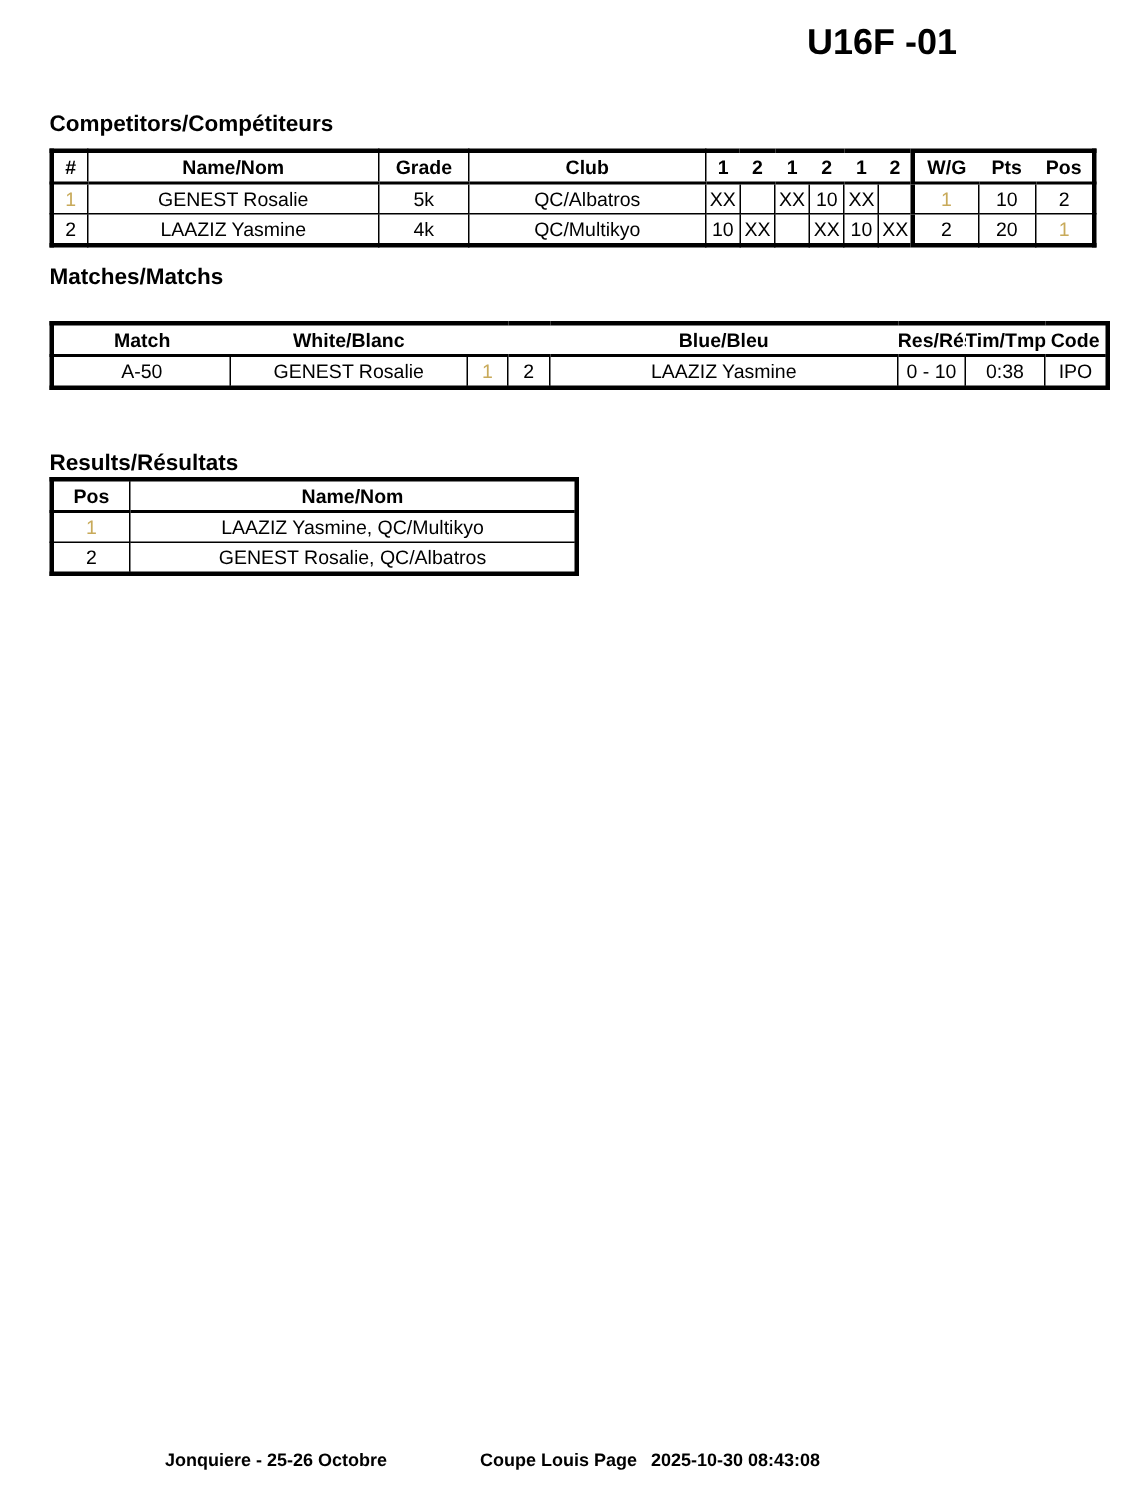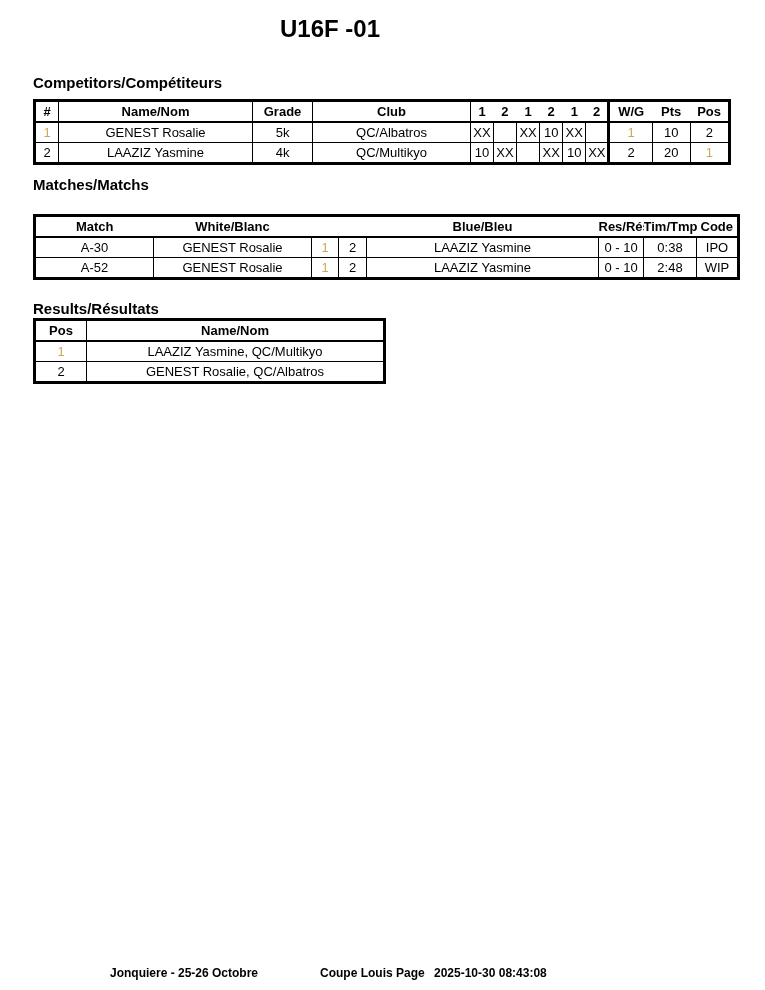--- a/index.html
+++ b/index.html
@@ -1,18 +1,18 @@
 <!DOCTYPE html>
 <html style="--gold: #C8AA5A;"><head>
 <meta charset="utf-8">
 <style>
   html,body{margin:0;padding:0;background:#fff;}
   .page{position:relative;width:765px;height:990px;background:#fff;overflow:hidden;
         font-family:"Liberation Sans","DejaVu Sans",sans-serif;color:#000;}
-  .title{position:absolute;top:15px;left:12px;width:636px;text-align:center;
+  .title{position:absolute;top:15px;left:2px;width:636px;text-align:right;
          font-size:24px;font-weight:bold;letter-spacing:0px;}
   .sec-head{position:absolute;text-align:left;font-size:15px;font-weight:bold;}
   table.tbl{position:absolute;border-collapse:collapse;table-layout:fixed;
             border:3px solid #000;background:#fff;}
   .tbl td,.tbl th{height:19px;padding:0;margin:0;font-size:13px;overflow:hidden;
                   white-space:nowrap;vertical-align:middle;}
   .tbl th{font-weight:bold;border-bottom:2px solid #000;text-align:center;}
   .tbl td{border:1px solid #000;text-align:center;font-weight:normal;}
   .vr{border-right:1px solid #000;}
   .bl3{border-left:3px solid #000 !important;}
@@ -113,38 +113,28 @@
       <th>Match</th>
       <th>White/Blanc</th>
       <th></th>
       <th></th>
       <th>Blue/Bleu</th>
       <th>Res/Rés</th>
       <th>Tim/Tmp</th>
       <th>Code</th>
     </tr>
     <tr>
-      <td>A-30</td>
+      <td>A-50</td>
       <td class="lft">GENEST Rosalie</td>
       <td class="gold">1</td>
       <td>2</td>
       <td class="lft bold">LAAZIZ Yasmine</td>
       <td>0 - 10</td>
       <td><span>0:38</span><span class="gold"></span></td>
       <td>IPO</td>
-    </tr>
-    <tr>
-      <td>A-52</td>
-      <td class="lft">GENEST Rosalie</td>
-      <td class="gold">1</td>
-      <td>2</td>
-      <td class="lft bold">LAAZIZ Yasmine</td>
-      <td>0 - 10</td>
-      <td><span>2:48</span><span class="gold"></span></td>
-      <td>WIP</td>
     </tr>
   </tbody>
     </table>
 
   <div class="sec-head" style="left:33px;top:300px;width:350px">Results/Résultats</div>
 
   <table class="tbl" style="left:33px;top:318px;width:350px">
     <colgroup>
         <col style="width:52px">
         <col style="width:298px">

